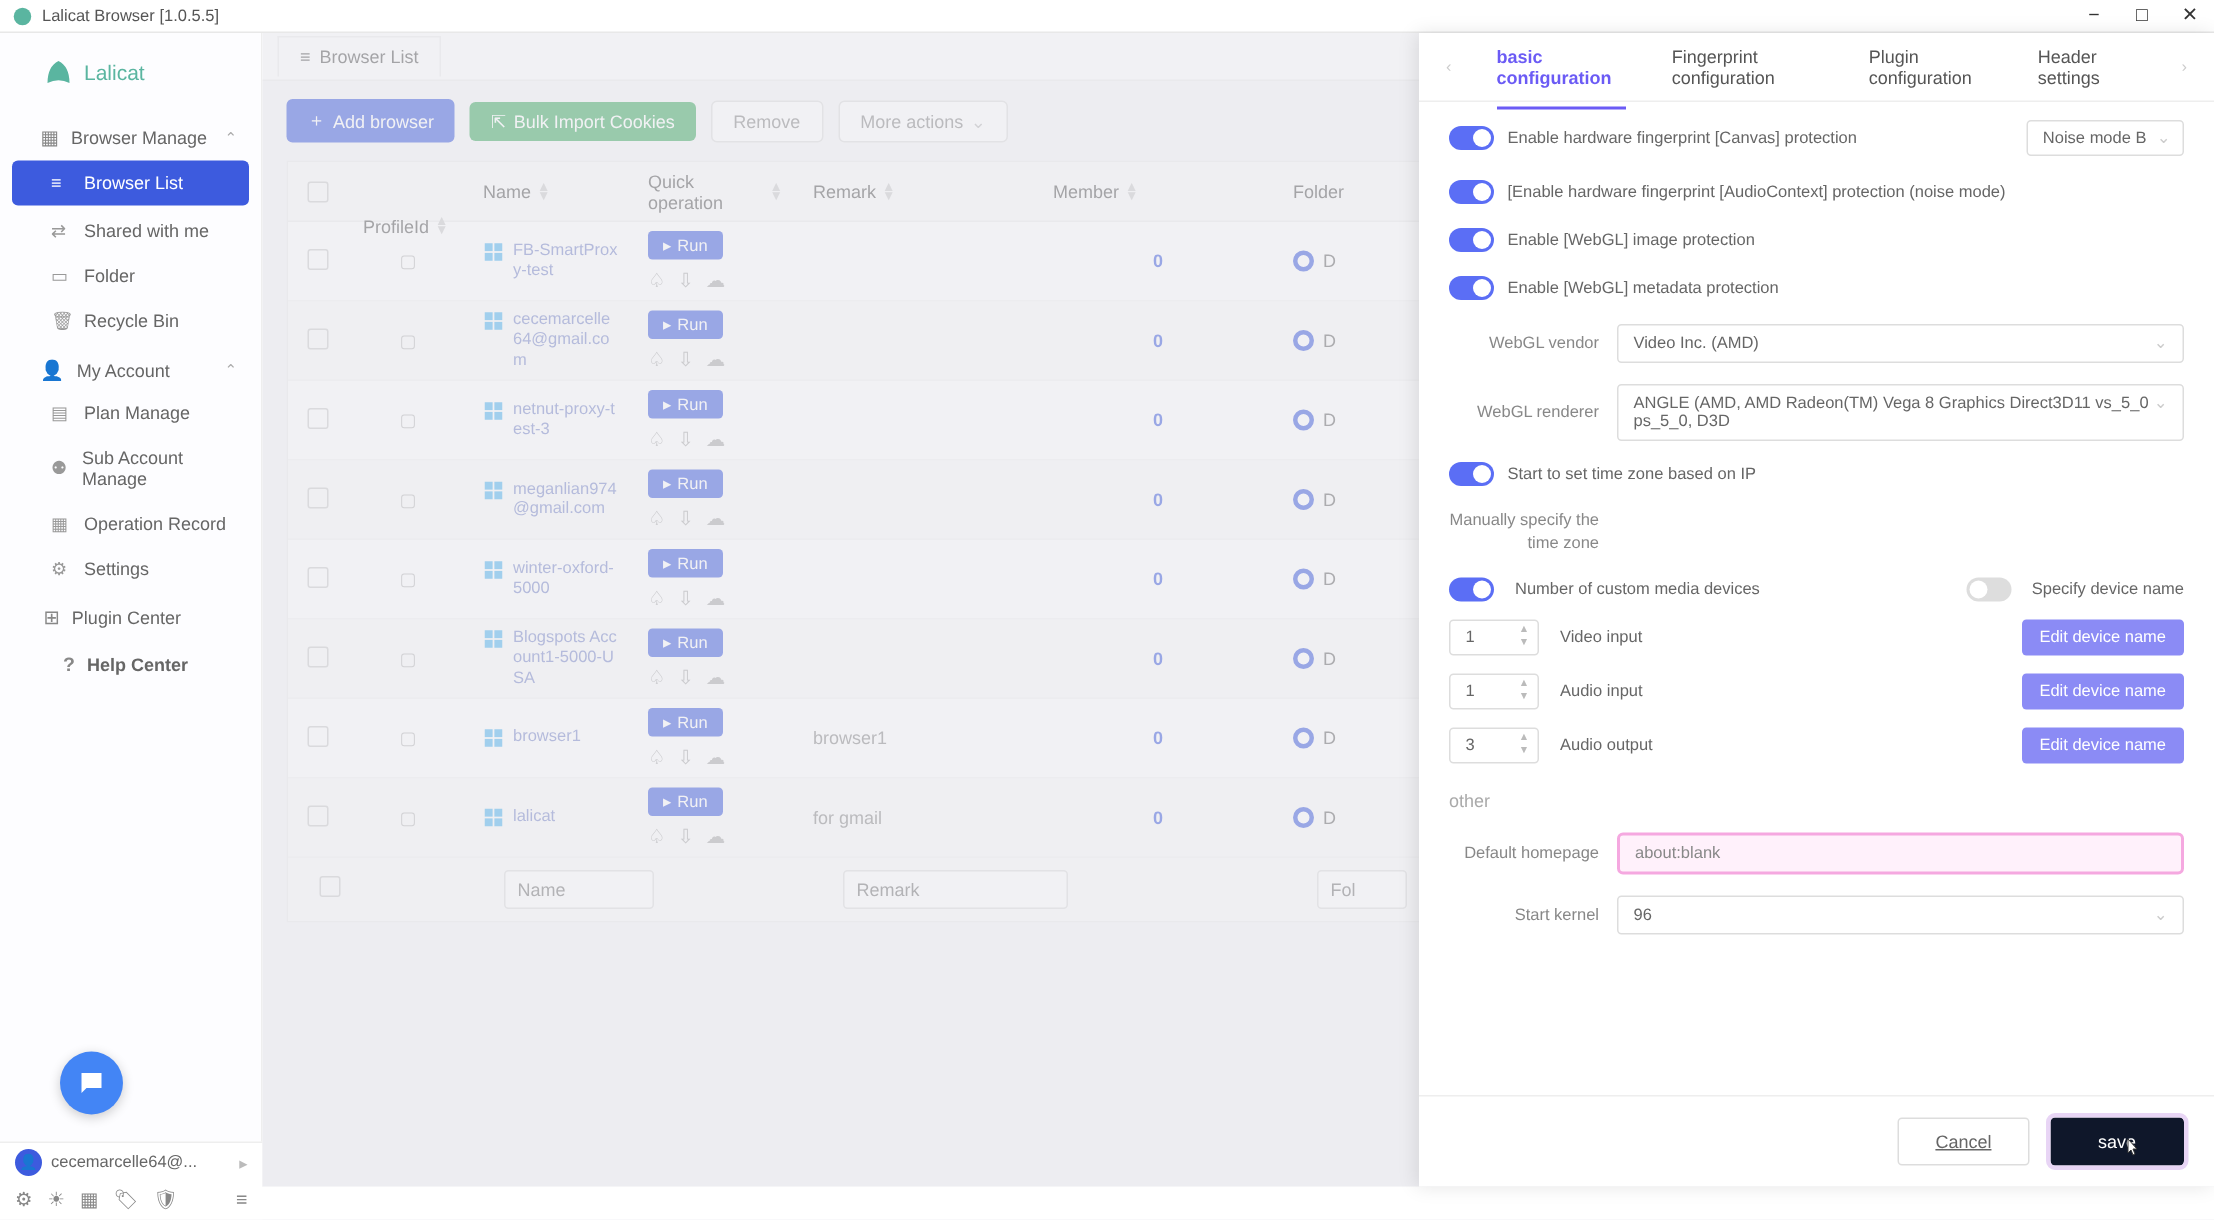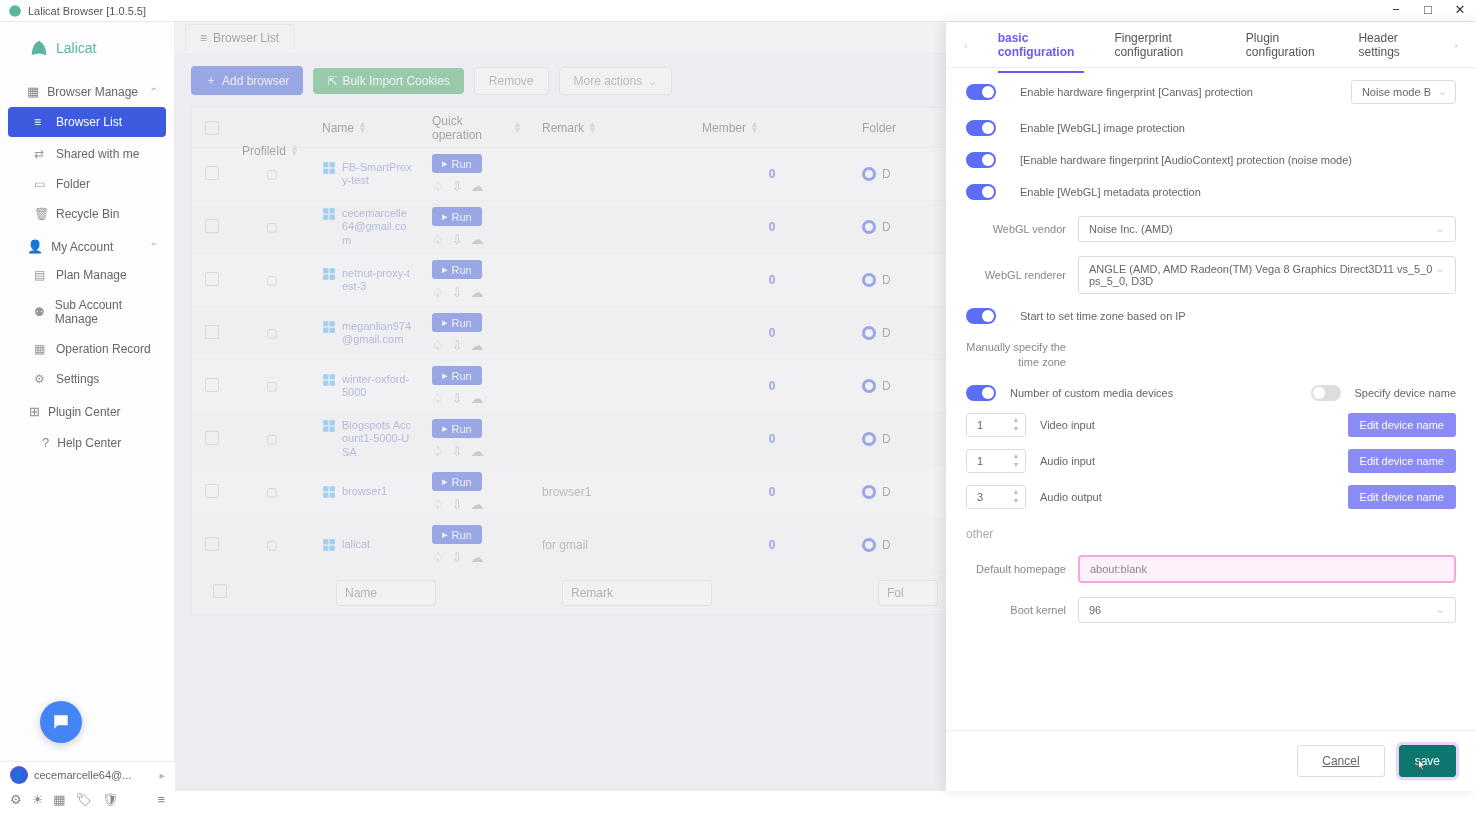--- a/index.html
+++ b/index.html
@@ -67,21 +67,21 @@
 
 .panel { position: absolute; top: 22px; right: 0; width: 530px; height: 769px; background: #fff; box-shadow: -2px 0 12px rgba(0,0,0,0.1); display: flex; flex-direction: column; }
 .panel-tabs { display: flex; align-items: center; height: 46px; border-bottom: 1px solid #eee; padding: 0 18px; gap: 30px; font-size: 12px; color: #555; }
 .panel-tabs .ptab { cursor: pointer; }
 .panel-tabs .ptab.active { color: #6b5bf5; font-weight: 600; border-bottom: 2px solid #6b5bf5; padding-bottom: 12px; margin-bottom: -14px; }
 .panel-tabs .arrow { color: #ccc; font-size: 11px; cursor: pointer; }
 .panel-body { flex: 1; overflow-y: auto; padding: 12px 20px 12px 20px; }
 .panel-body::-webkit-scrollbar { width: 6px; }
 .panel-body::-webkit-scrollbar-thumb { background: #d0d0d8; border-radius: 3px; }
 
-.cfg-row { display: flex; align-items: center; margin-bottom: 16px; gap: 24px; font-size: 12px; color: #666; }
+.cfg-row { display: flex; align-items: center; margin-bottom: 16px; gap: 9px; font-size: 12px; color: #666; }
 .toggle { width: 30px; height: 16px; border-radius: 8px; position: relative; cursor: pointer; flex-shrink: 0; }
 .toggle.on { background: #5b6ef5; }
 .toggle.off { background: #ddd; }
 .toggle::after { content: ''; position: absolute; width: 12px; height: 12px; border-radius: 50%; background: #fff; top: 2px; }
 .toggle.on::after { right: 2px; }
 .toggle.off::after { left: 2px; }
 .cfg-label { flex: 1; font-size: 11px; }
 .cfg-select { border: 1px solid #ddd; border-radius: 3px; padding: 5px 24px 5px 10px; font-size: 11px; color: #666; background: #fff; position: relative; min-width: 100px; }
 .cfg-select::after { content: '⌄'; position: absolute; right: 8px; top: 4px; color: #ccc; }
 .cfg-pair { display: flex; align-items: center; gap: 12px; margin-bottom: 14px; font-size: 11px; color: #666; }
@@ -93,21 +93,21 @@
 .section-title { font-size: 12px; color: #aaa; margin: 18px 0 14px; }
 .media-row { display: flex; align-items: center; gap: 14px; margin-bottom: 12px; font-size: 11px; color: #666; }
 .num-input { width: 60px; border: 1px solid #ddd; border-radius: 3px; padding: 5px 20px 5px 10px; position: relative; background: #fff; }
 .num-input .spinners { position: absolute; right: 2px; top: 2px; bottom: 2px; width: 14px; display: flex; flex-direction: column; }
 .num-input .spinners span { flex: 1; font-size: 7px; color: #bbb; text-align: center; cursor: pointer; line-height: 1; }
 .edit-btn { background: #8b8bf5; color: #fff; border: none; border-radius: 3px; padding: 6px 12px; font-size: 11px; cursor: pointer; }
 .hl-input { border: 2px solid #f5a8e0; border-radius: 4px; padding: 6px 10px; flex: 1; background: #fff1fb; color: #888; font-size: 11px; }
 
 .panel-footer { border-top: 1px solid #eee; padding: 14px 20px; display: flex; justify-content: flex-end; gap: 14px; }
 .btn-cancel { background: #fff; border: 1px solid #ddd; color: #666; padding: 8px 24px; border-radius: 3px; font-size: 12px; cursor: pointer; text-decoration: underline; }
-.btn-save { background: #0f766e; color: #fff; border: none; padding: 8px 16px; border-radius: 3px; font-size: 12px; cursor: pointer; outline: 3px solid #e8d5f5; position: relative; }
+.btn-save { background: #0f172a; color: #fff; border: none; padding: 8px 32px; border-radius: 3px; font-size: 12px; cursor: pointer; outline: 3px solid #e8d5f5; position: relative; }
 .cursor-hand { position: absolute; font-size: 14px; }
 
 .bottombar { position: absolute; bottom: 0; left: 0; width: 175px; height: 52px; border-top: 1px solid #eee; background: #fff; }
 .user-row { display: flex; align-items: center; padding: 4px 10px; font-size: 11px; color: #666; gap: 6px; }
 .user-avatar { width: 18px; height: 18px; border-radius: 50%; background: #3d5bde; color: #fff; font-size: 10px; display: flex; align-items: center; justify-content: center; }
 .bottom-icons { display: flex; gap: 10px; padding: 4px 10px; color: #888; font-size: 13px; }
 
 .chat-bubble { position: absolute; bottom: 70px; left: 40px; width: 42px; height: 42px; border-radius: 50%; background: #4385f5; display: flex; align-items: center; justify-content: center; color: #fff; font-size: 18px; box-shadow: 0 2px 8px rgba(0,0,0,0.2); }
 </style>
 </head>
@@ -175,21 +175,21 @@
       <span>Operation Record</span>
     </div>
     <div class="side-item">
       <span class="iicon">⚙</span>
       <span>Settings</span>
     </div>
 
     <div class="side-section" style="padding-left:18px;">
       <span><span class="sicon">⊞</span><span>Plugin Center</span></span>
     </div>
-    <div class="side-section" style="padding-left:31px;">
+    <div class="side-section" style="padding-left:31px;font-weight:bold;">
       <span><span class="sicon">?</span><span>Help Center</span></span>
     </div>
 
     <div class="chat-bubble">
       <svg width="20" height="20" viewBox="0 0 24 24" fill="white">
           <path d="M4 4h16v12H8l-4 4V4z"></path>
         </svg>
     </div>
 
     <div class="bottombar">
@@ -507,33 +507,33 @@
   </div>
 
   <div class="panel-body">
     <div class="cfg-row">
       <div class="toggle on"></div>
       <span class="cfg-label">Enable hardware fingerprint [Canvas] protection</span>
       <div class="cfg-select">Noise mode B</div>
     </div>
     <div class="cfg-row">
       <div class="toggle on"></div>
-      <span class="cfg-label">Enable [WebGL] image protection</span>
+      <span class="cfg-label">[Enable hardware fingerprint [AudioContext] protection (noise mode)</span>
     </div>
     <div class="cfg-row">
       <div class="toggle on"></div>
-      <span class="cfg-label">[Enable hardware fingerprint [AudioContext] protection (noise mode)</span>
+      <span class="cfg-label">Enable [WebGL] image protection</span>
     </div>
     <div class="cfg-row">
       <div class="toggle on"></div>
       <span class="cfg-label">Enable [WebGL] metadata protection</span>
     </div>
     <div class="cfg-pair">
       <span class="plabel">WebGL vendor</span>
-      <div class="pselect">Noise Inc. (AMD)</div>
+      <div class="pselect">Video Inc. (AMD)</div>
     </div>
     <div class="cfg-pair">
       <span class="plabel">WebGL renderer</span>
       <div class="pselect">ANGLE (AMD, AMD Radeon(TM) Vega 8 Graphics Direct3D11 vs_5_0 ps_5_0, D3D</div>
     </div>
     <div class="cfg-row">
       <div class="toggle on"></div>
       <span class="cfg-label">Start to set time zone based on IP</span>
     </div>
     <div class="cfg-pair">
@@ -573,21 +573,21 @@
       <span style="flex:1;"></span>
       <button class="edit-btn">Edit device name</button>
     </div>
 
     <div class="section-title">other</div>
     <div class="cfg-pair">
       <span class="plabel">Default homepage</span>
       <input class="hl-input" value="about:blank" style="">
     </div>
     <div class="cfg-pair">
-      <span class="plabel">Boot kernel</span>
+      <span class="plabel">Start kernel</span>
       <div class="pselect">96</div>
     </div>
   </div>
 
   <div class="panel-footer">
     <button class="btn-cancel">Cancel</button>
     <button class="btn-save">
       <span>save</span>
       <span class="cursor-hand" style="right:26px;top:12px;">
         <svg width="16" height="18" viewBox="0 0 24 24">

